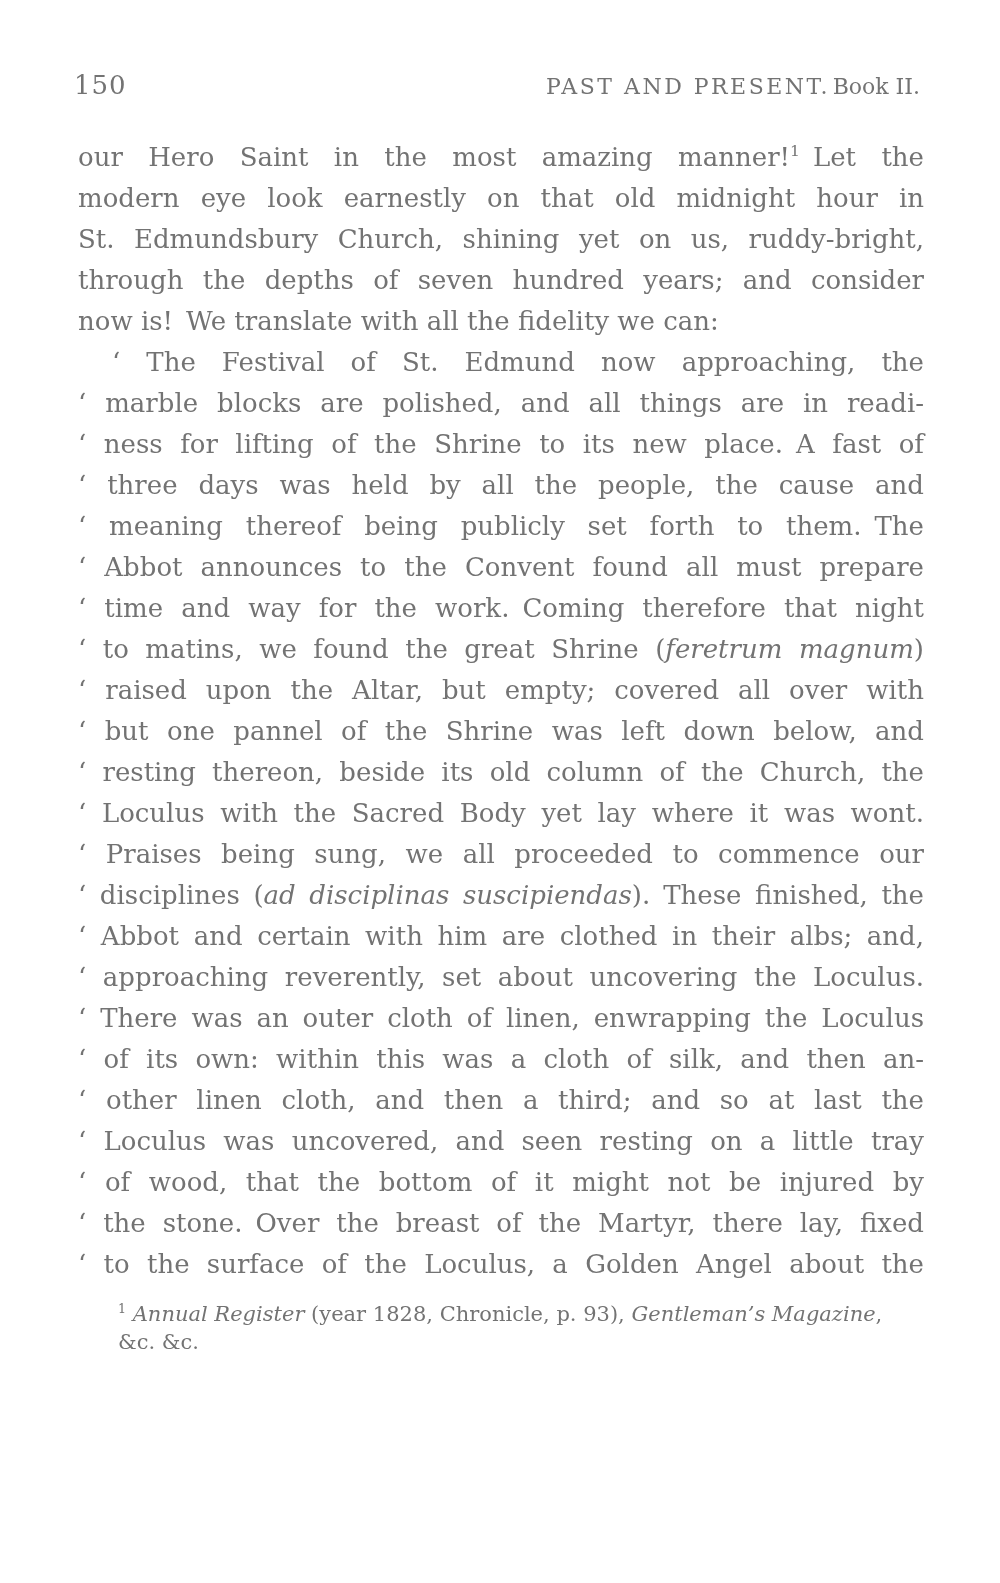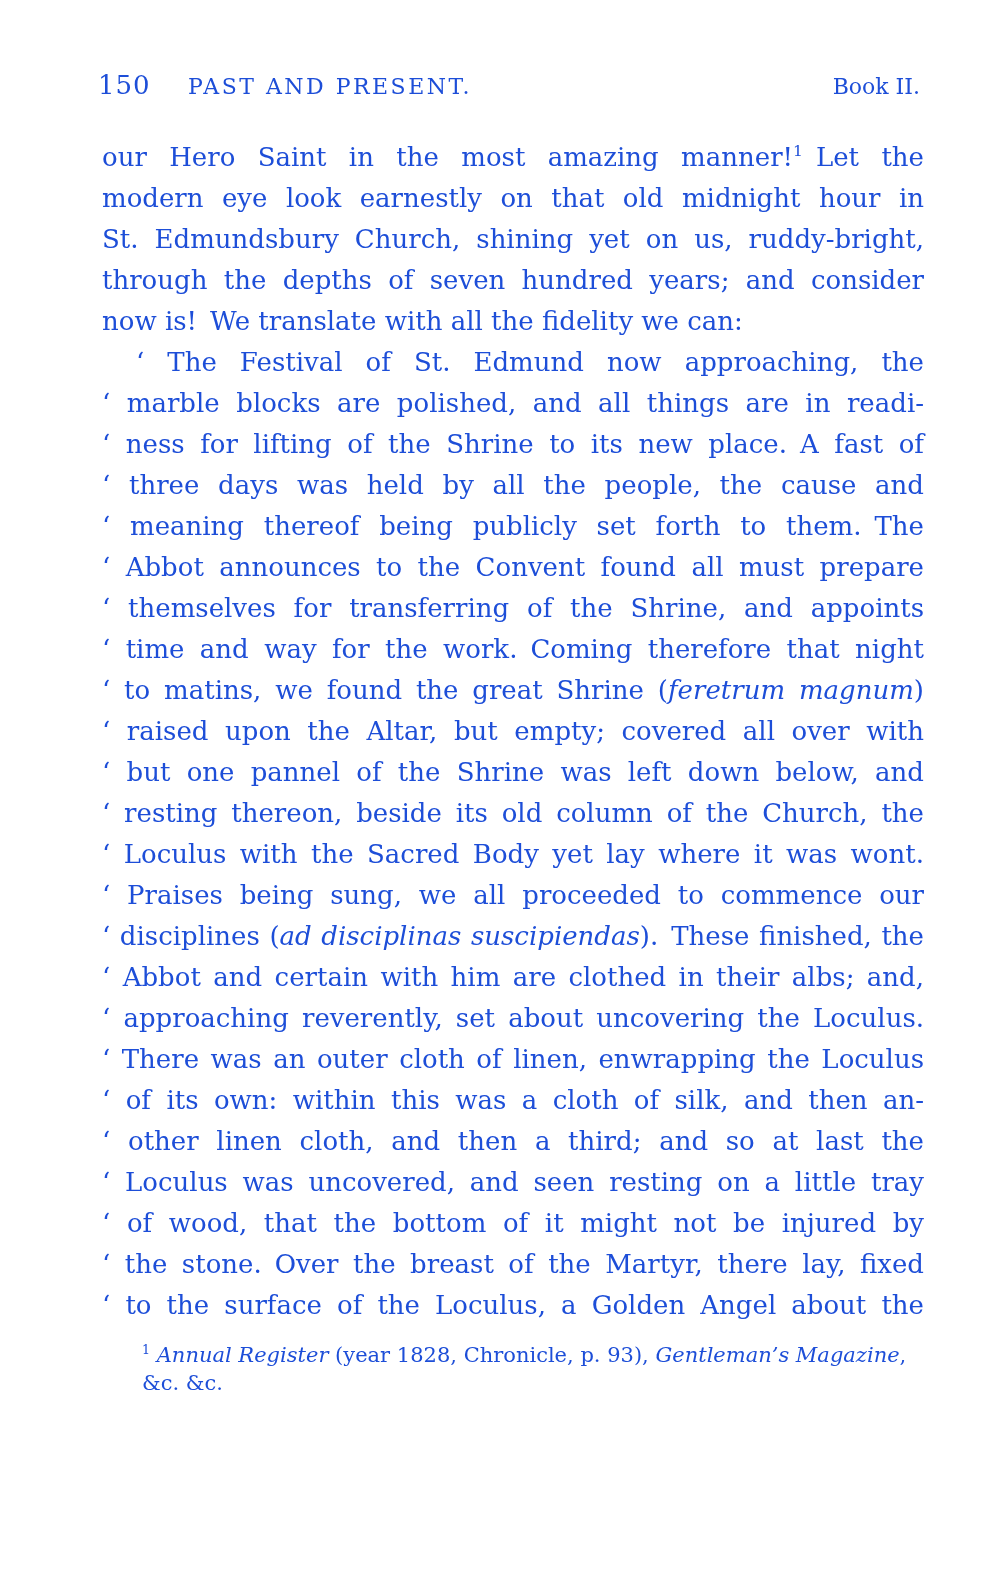--- a/index.html
+++ b/index.html
@@ -1,39 +1,38 @@
 <!DOCTYPE html>
 <html><head>
 <meta charset="utf-8">
 <style>
   html, body { margin: 0; padding: 0; background: #ffffff; }
   .page {
     position: relative;
     width: 1000px;
     height: 1583px;
     background: #ffffff;
-    color: #1d4ed8;
+    color: #737373;
     font-family: "DejaVu Serif", "Liberation Serif", serif;
     overflow: hidden;
     box-sizing: border-box;
-    padding-left: 24px;
   }
   .header {
     display: flex;
     align-items: baseline;
     padding: 70px 80px 0 74px;
   }
   .page-num {
     font-size: 26px;
     letter-spacing: 1px;
     min-width: 90px;
   }
   .running-title {
     flex: 1;
-    text-align: left;
+    text-align: right;
     font-size: 22px;
     letter-spacing: 2.5px;
   }
   .book-label {
     font-size: 22px;
     min-width: 90px;
     text-align: right;
   }
   .body-text {
     margin: 37px 76px 0 78px;
@@ -81,21 +80,20 @@
         <div class="line"><span>through the depths of seven hundred years; and consider</span></div>
         <div class="line flush"><span>now is! We translate with all the fidelity we can:</span></div>
       </div>
     <div>
         <div class="line indent"><span>‘ The Festival of St. Edmund now approaching, the</span></div>
         <div class="line"><span>‘ marble blocks are polished, and all things are in readi-</span></div>
         <div class="line"><span>‘ ness for lifting of the Shrine to its new place. A fast of</span></div>
         <div class="line"><span>‘ three days was held by all the people, the cause and</span></div>
         <div class="line"><span>‘ meaning thereof being publicly set forth to them. The</span></div>
         <div class="line"><span>‘ Abbot announces to the Convent found all must prepare</span></div>
-        <div class="line"><span>‘ themselves for transferring of the Shrine, and appoints</span></div>
         <div class="line"><span>‘ time and way for the work. Coming therefore that night</span></div>
         <div class="line"><span>‘ to matins, we found the great Shrine (</span><i>feretrum magnum</i><span>)</span></div>
         <div class="line"><span>‘ raised upon the Altar, but empty; covered all over with</span></div>
         <div class="line"><span>‘ but one pannel of the Shrine was left down below, and</span></div>
         <div class="line"><span>‘ resting thereon, beside its old column of the Church, the</span></div>
         <div class="line"><span>‘ Loculus with the Sacred Body yet lay where it was wont.</span></div>
         <div class="line"><span>‘ Praises being sung, we all proceeded to commence our</span></div>
         <div class="line"><span>‘ disciplines (</span><i>ad disciplinas suscipiendas</i><span>). These finished, the</span></div>
         <div class="line"><span>‘ Abbot and certain with him are clothed in their albs; and,</span></div>
         <div class="line"><span>‘ approaching reverently, set about uncovering the Loculus.</span></div>

